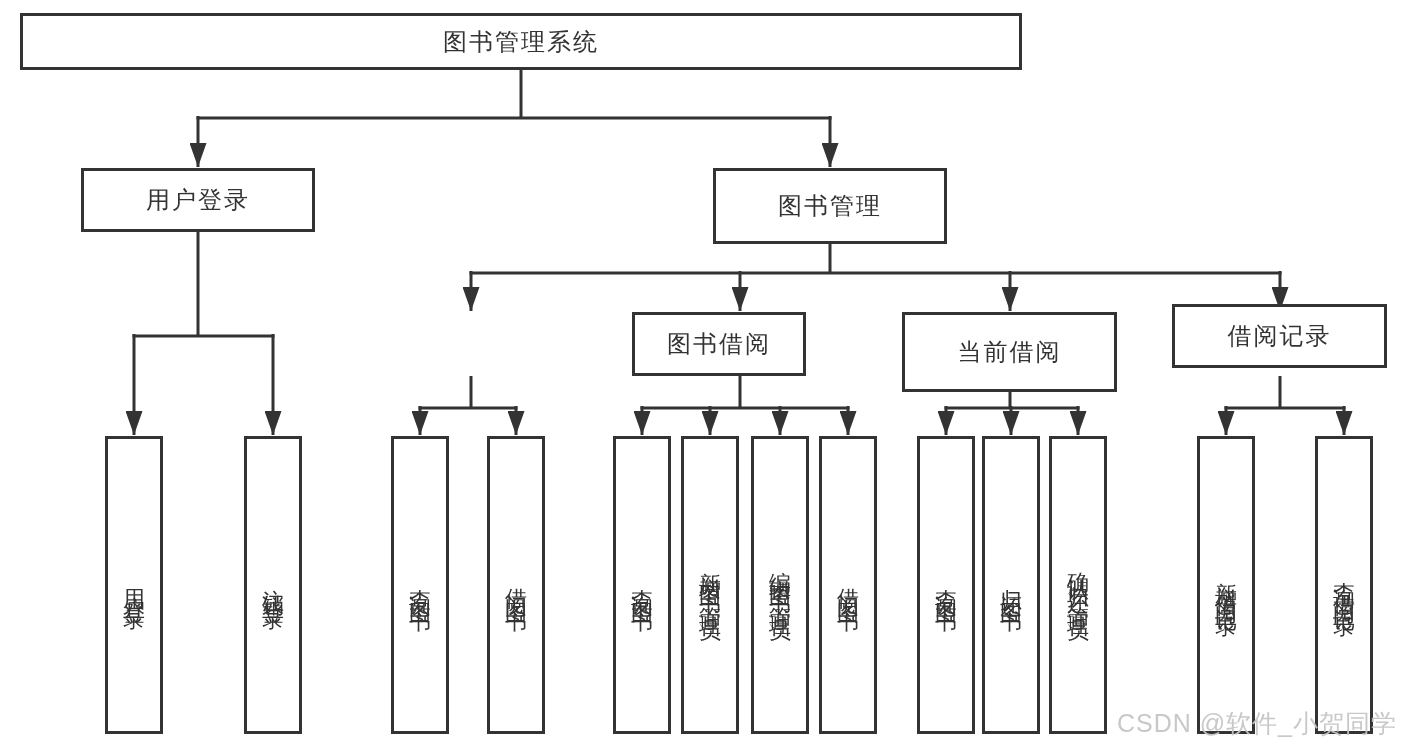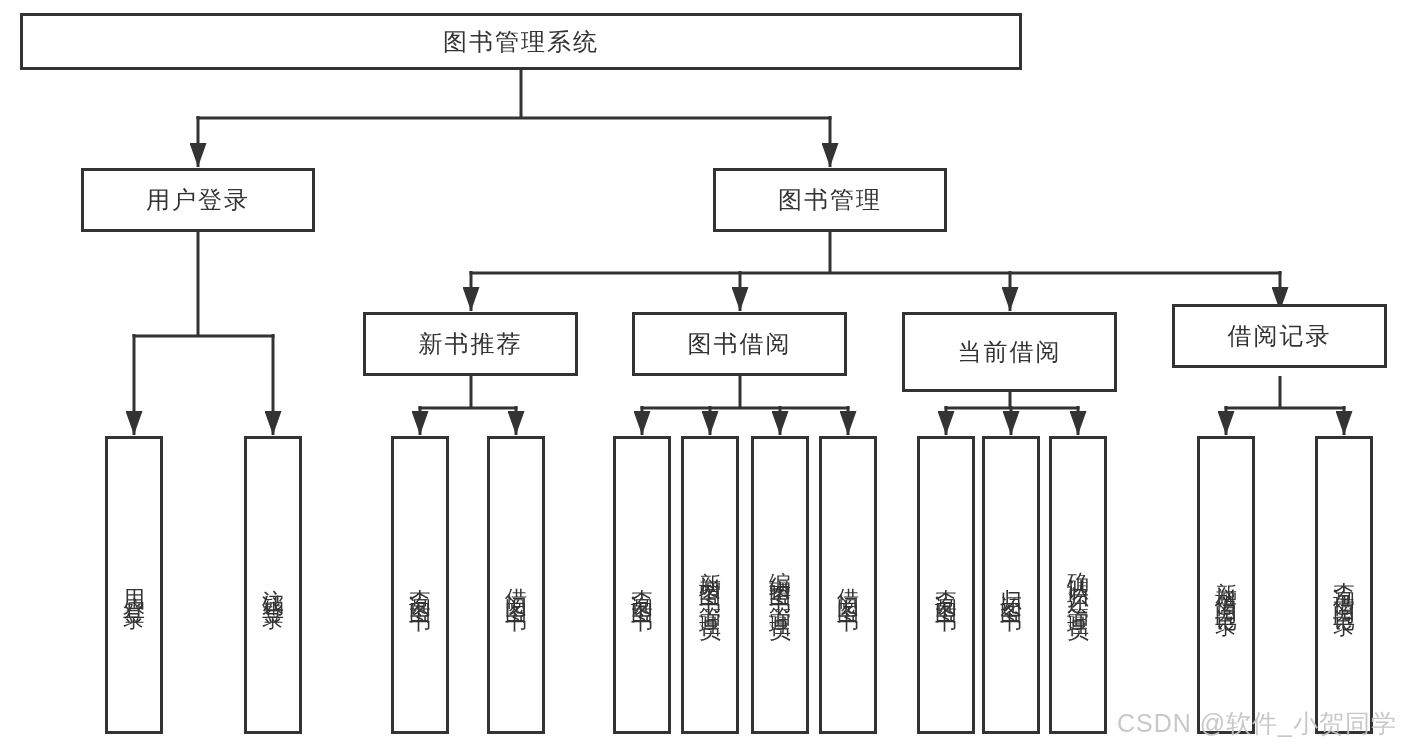--- a/index.html
+++ b/index.html
@@ -106,28 +106,25 @@
     </g>
   </svg>
 
   <div class="node" style="left:20px; top:13px; width:1002px; height:57px">
     <span class="h-label">图书管理系统</span>
   </div>
 
   <div class="node" style="left:81px; top:168px; width:234px; height:64px">
     <span class="h-label">用户登录</span>
   </div>
-  <div class="node" style="left:713px; top:168px; width:234px; height:64px">
+  <div class="node" style="left:713px; top:168px; width:234px; height:76px">
     <span class="h-label">图书管理</span>
   </div>
 
-  <div class="node" style="left:363px; top:312px; width:215px; height:64px">
-    <span class="h-label">新书推荐</span>
-  </div>
-  <div class="node" style="left:632px; top:312px; width:215px; height:64px">
+  <div class="node" style="left:632px; top:312px; width:174px; height:64px">
     <span class="h-label">图书借阅</span>
   </div>
   <div class="node" style="left:902px; top:312px; width:215px; height:80px">
     <span class="h-label">当前借阅</span>
   </div>
   <div class="node" style="left:1172px; top:304px; width:215px; height:64px">
     <span class="h-label">借阅记录</span>
   </div>
 
   <div class="node leaf" style="left:105px; top:436px; width:58px; height:298px">

